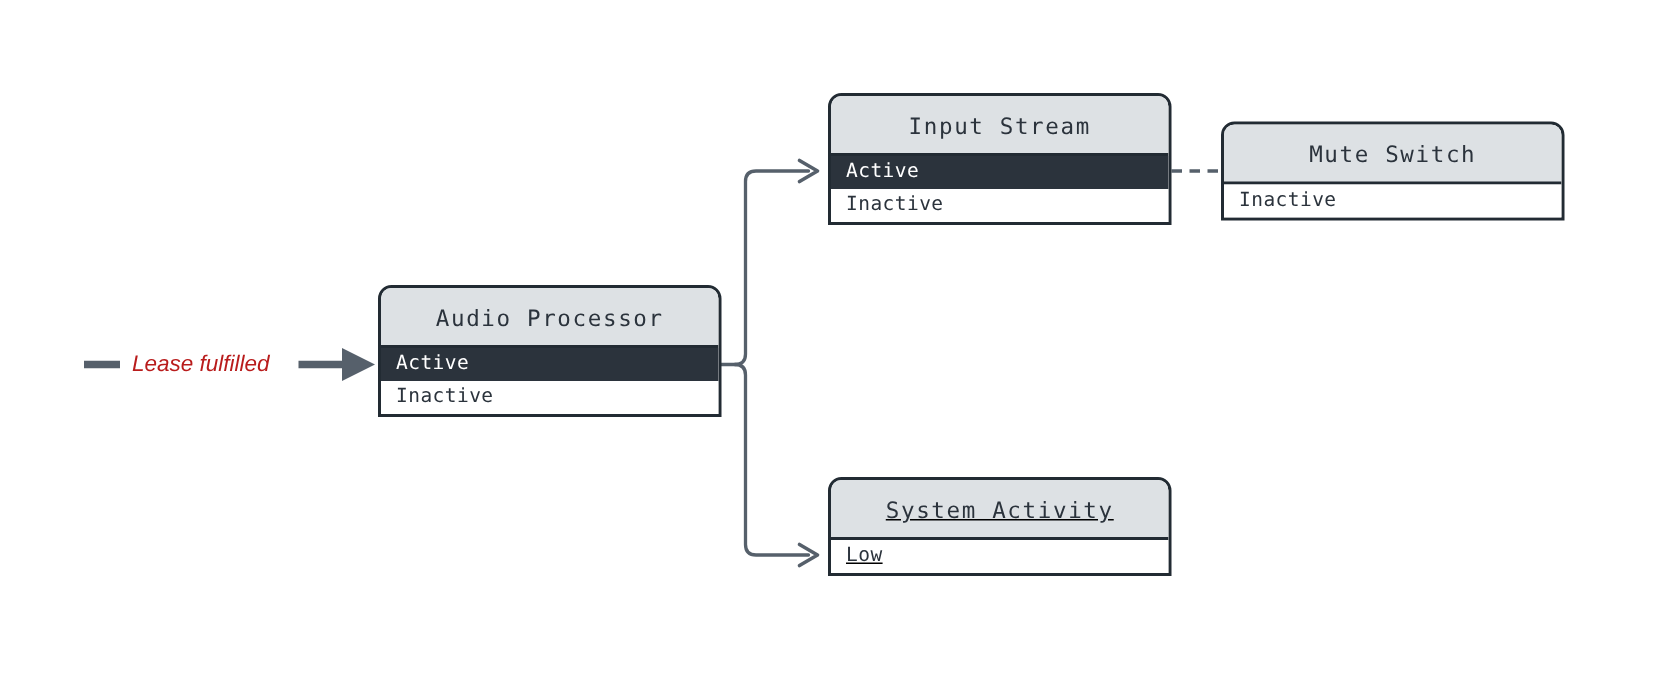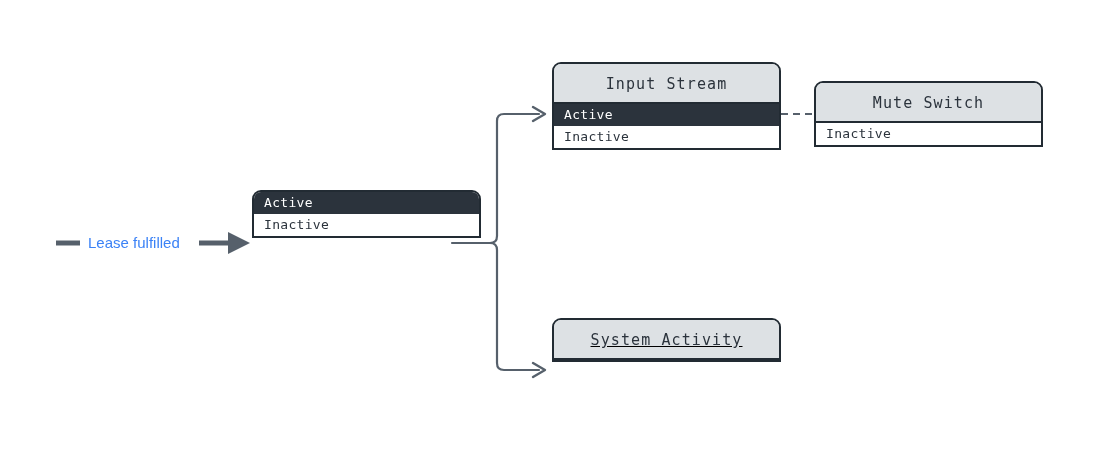--- a/index.html
+++ b/index.html
@@ -64,22 +64,23 @@
   .node-row.active {
     background: #2b333c;
     color: #ffffff;
   }
 
   
   .entry-label {
     position: absolute;
     font-family: "Liberation Sans", sans-serif;
     font-size: 15px;
-    color: #3b82f6;
+    color: #b91c1c;
     white-space: nowrap;
+    font-style: italic;
   }
 </style>
 </head>
 <body>
 
 <div id="canvas">
 
   <svg id="edge-layer" viewBox="0 0 1112 464" width="1112" height="464">
 
     <line x1="56" y1="243" x2="80" y2="243" stroke="#56606b" stroke-width="5" stroke-linecap="butt"></line>
@@ -96,32 +97,34 @@
     <path d="M 490 243 Q 497 243 497 250 L 497 363 Q 497 370 504 370 L 539 370" stroke="#56606b" stroke-width="2.2" fill="none" stroke-linecap="round" stroke-linejoin="round"></path>
     <polyline points="533,363 545,370 533,377" stroke="#56606b" stroke-width="2.4" fill="none" stroke-linecap="round" stroke-linejoin="round"></polyline>
 
     <line x1="757" y1="114" x2="839" y2="114" stroke="#56606b" stroke-width="2.2" fill="none" stroke-dasharray="7 5" stroke-linecap="butt"></line>
     <polyline points="833,107 845,114 833,121" stroke="#56606b" stroke-width="2.4" fill="none" stroke-linecap="round" stroke-linejoin="round"></polyline>
   </svg>
 
   <div class="entry-label" style="left:88px; top:234px;">Lease fulfilled</div>
 
   <div class="node" style="left:252px; top:190px;">
+    <div class="node-title">Audio Processor</div>
     <div class="node-row active">Active</div>
     <div class="node-row">Inactive</div>
   </div>
 
   <div class="node" style="left:552px; top:62px;">
     <div class="node-title">Input Stream</div>
     <div class="node-row active">Active</div>
     <div class="node-row">Inactive</div>
   </div>
 
   <div class="node" style="left:814px; top:62px;margin-top:19px;">
     <div class="node-title">Mute Switch</div>
     <div class="node-row">Inactive</div>
   </div>
 
   <div class="node" style="left:552px; top:318px;text-decoration:underline;">
     <div class="node-title">System Activity</div>
+    <div class="node-row">Low</div>
   </div>
 
 </div>
 
 </body></html>

